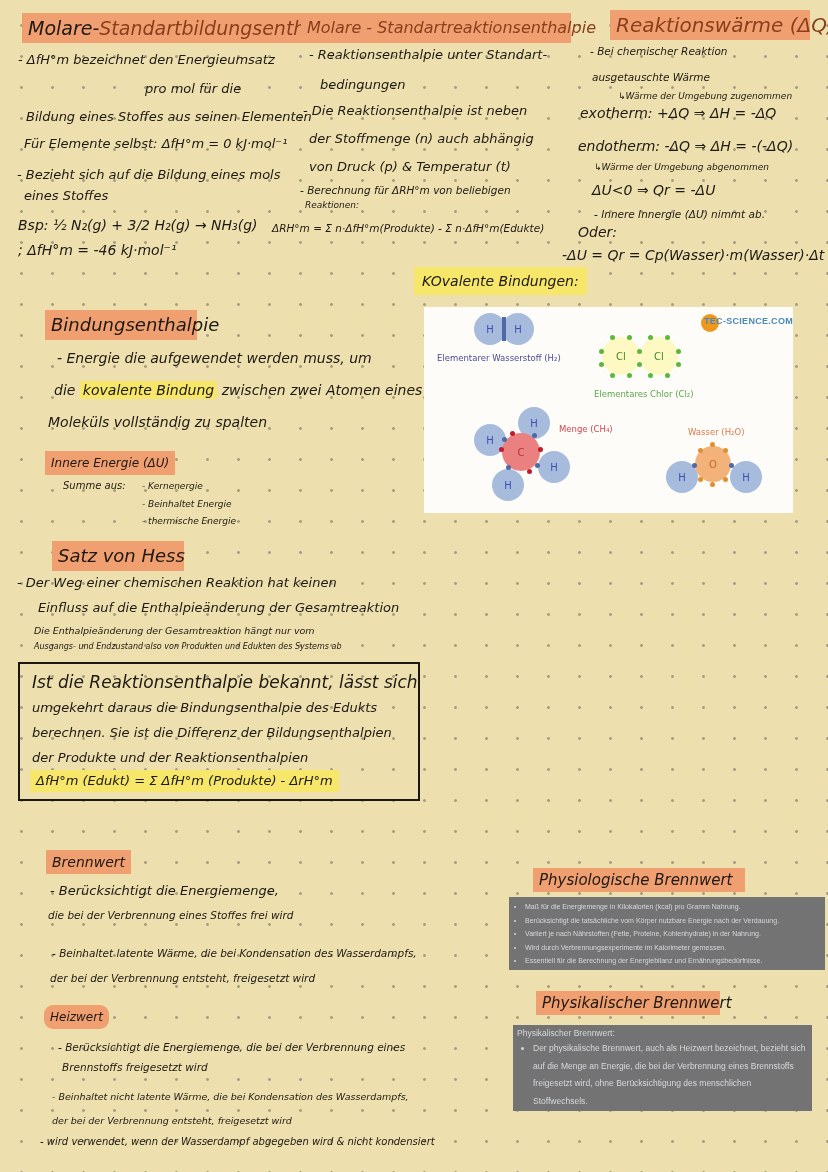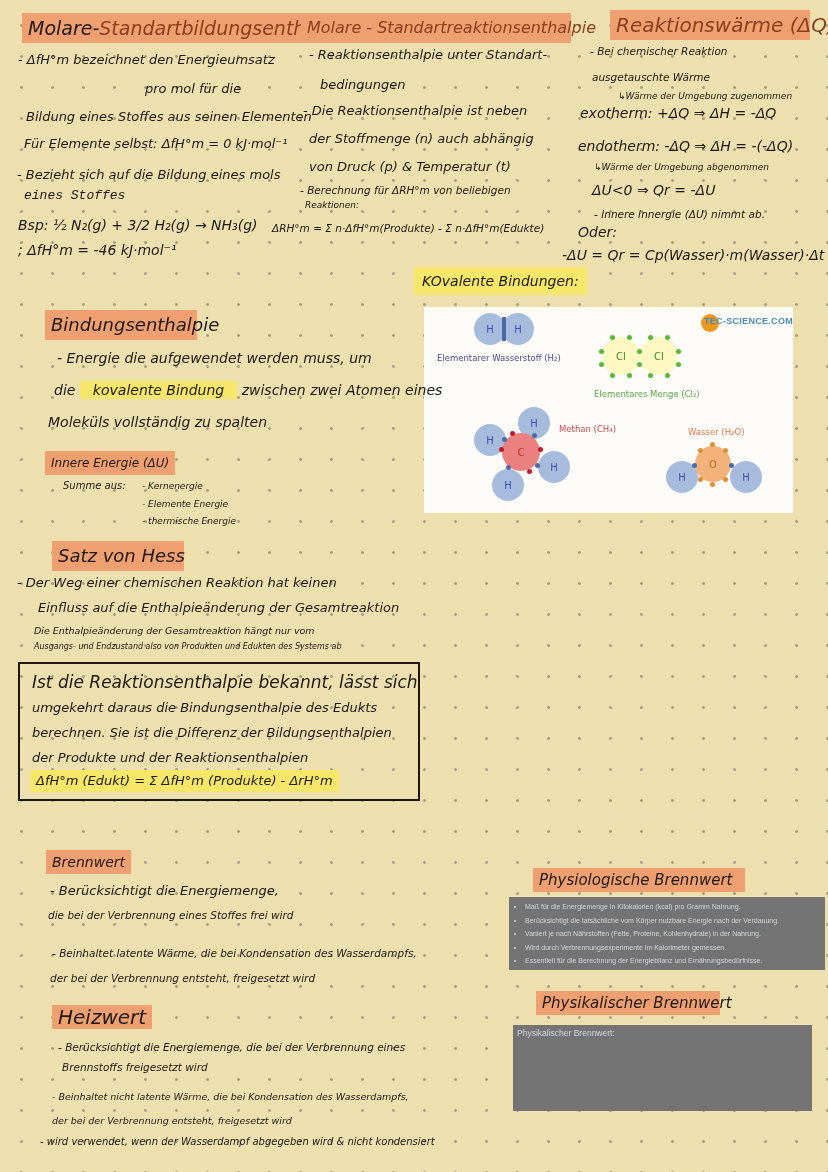--- a/index.html
+++ b/index.html
@@ -50,21 +50,21 @@
 
 <div>
   <div class="abs hand title hl-orange" style="left:22px; top:13px; width:270px;">
     <span>Molare-</span><span class="orange-txt" style="color:#8a3e1c; font-style:italic;">Standartbildungsenthalpie</span>
   </div>
   <div class="abs hand line" style="left:18px; top:51px;">- ΔfH°m bezeichnet den Energieumsatz</div>
   <div class="abs hand line" style="left:145px; top:80px;">pro mol   für die</div>
   <div class="abs hand line" style="left:26px; top:108px;">Bildung eines Stoffes aus seinen Elementen</div>
   <div class="abs hand line" style="left:24px; top:135px;">Für Elemente selbst: ΔfH°m = 0 kJ·mol⁻¹</div>
   <div class="abs hand line" style="left:17px; top:166px;">- Bezieht sich auf die Bildung eines mols</div>
-  <div class="abs hand line" style="left:24px; top:187px;font-family:Liberation Mono, monospace;">eines Stoffes</div>
+  <div class="abs hand line" style="left:24px; top:187px;">eines Stoffes</div>
   <div class="abs hand line" style="left:18px; top:216px; font-size:14px;">Bsp: ½ N₂(g) + 3/2 H₂(g) → NH₃(g)</div>
   <div class="abs hand line" style="left:18px; top:241px; font-size:14px;">; ΔfH°m = -46 kJ·mol⁻¹</div>
 </div>
 
 <div>
   <div class="abs hand title hl-orange" style="left:301px; top:13px; width:258px; font-size:16px; color:#8a3e1c;">Molare - Standartreaktionsenthalpie</div>
   <div class="abs hand line" style="left:309px; top:46px;">- Reaktionsenthalpie unter Standart-</div>
   <div class="abs hand line" style="left:320px; top:76px;">bedingungen</div>
   <div class="abs hand line" style="left:303px; top:102px;">- Die Reaktionsenthalpie ist neben</div>
   <div class="abs hand line" style="left:309px; top:130px;">der Stoffmenge (n) auch abhängig</div>
@@ -113,38 +113,38 @@
       <div class="e e-green" style="left:186px; top:66px;"></div>
       <div class="e e-green" style="left:203px; top:66px;"></div>
       <div class="e e-green" style="left:213px; top:42px;"></div>
       <div class="e e-green" style="left:213px; top:55px;"></div>
       <div class="e e-green" style="left:224px; top:28px;"></div>
       <div class="e e-green" style="left:241px; top:28px;"></div>
       <div class="e e-green" style="left:252px; top:42px;"></div>
       <div class="e e-green" style="left:252px; top:55px;"></div>
       <div class="e e-green" style="left:224px; top:66px;"></div>
       <div class="e e-green" style="left:241px; top:66px;"></div>
-      <div class="mol-label" style="left:170px; top:82px; color:#5aa84a;">Elementares Menge (Cl₂)</div>
+      <div class="mol-label" style="left:170px; top:82px; color:#5aa84a;">Elementares Chlor (Cl₂)</div>
     </div>
 
     <div>
       <div class="atom atom-h" style="left:94px; top:100px; width:32px; height:32px;">H</div>
       <div class="atom atom-h" style="left:50px; top:117px; width:32px; height:32px;">H</div>
       <div class="atom atom-h" style="left:114px; top:144px; width:32px; height:32px;">H</div>
       <div class="atom atom-h" style="left:68px; top:162px; width:32px; height:32px;">H</div>
       <div class="atom atom-c" style="left:78px; top:126px; width:38px; height:38px;">C</div>
       <div class="e e-red" style="left:86px; top:124px;"></div>
       <div class="e e-red" style="left:75px; top:140px;"></div>
       <div class="e e-red" style="left:114px; top:140px;"></div>
       <div class="e e-red" style="left:103px; top:162px;"></div>
       <div class="e e-blue" style="left:108px; top:126px;"></div>
       <div class="e e-blue" style="left:78px; top:130px;"></div>
       <div class="e e-blue" style="left:111px; top:156px;"></div>
       <div class="e e-blue" style="left:82px; top:158px;"></div>
-      <div class="mol-label" style="left:135px; top:117px; color:#d0474f;">Methan (CH₄)</div>
+      <div class="mol-label" style="left:135px; top:117px; color:#d0474f;">Menge (CH₄)</div>
     </div>
 
     <div>
       <div class="atom atom-h" style="left:242px; top:154px; width:32px; height:32px;">H</div>
       <div class="atom atom-h" style="left:306px; top:154px; width:32px; height:32px;">H</div>
       <div class="atom atom-o" style="left:271px; top:139px; width:36px; height:36px;">O</div>
       <div class="e e-orange" style="left:286px; top:135px;"></div>
       <div class="e e-orange" style="left:274px; top:141px;"></div>
       <div class="e e-orange" style="left:299px; top:141px;"></div>
       <div class="e e-orange" style="left:274px; top:170px;"></div>
@@ -155,31 +155,31 @@
       <div class="mol-label" style="left:264px; top:120px; color:#e07a4a;">Wasser (H₂O)</div>
     </div>
   </div>
 </div>
 
 <div>
   <div class="abs hand title hl-orange" style="left:45px; top:310px; width:140px; font-size:18px;">Bindungsenthalpie</div>
   <div class="abs hand line" style="left:57px; top:349px; font-size:14px;">- Energie die aufgewendet werden muss, um</div>
   <div class="abs hand line" style="left:54px; top:381px; font-size:14px;">
     <span>die</span>
-    <span class="hl-yellow" style="padding:1px 13px;">kovalente Bindung</span>
+    <span class="hl-yellow" style="padding:1px 3px;">kovalente Bindung</span>
     <span>zwischen zwei Atomen eines</span>
   </div>
   <div class="abs hand line" style="left:48px; top:413px; font-size:14px;">Moleküls vollständig zu spalten</div>
 </div>
 
 <div>
   <div class="abs hand title-sm hl-orange" style="left:45px; top:451px; font-size:12px;">Innere Energie (ΔU)</div>
   <div class="abs hand line-xs" style="left:63px; top:480px; font-size:10px;">Summe aus:</div>
   <div class="abs hand line-xs" style="left:142px; top:480px;">- Kernenergie</div>
-  <div class="abs hand line-xs" style="left:142px; top:498px;">- Elemente Energie</div>
+  <div class="abs hand line-xs" style="left:142px; top:498px;">- Beinhaltet Energie</div>
   <div class="abs hand line-xs" style="left:142px; top:515px;">- thermische Energie</div>
 </div>
 
 <div>
   <div class="abs hand title hl-orange" style="left:20px; top:541px; width:120px; font-size:18px;margin-left:32px;">Satz von Hess</div>
   <div class="abs hand line" style="left:17px; top:574px;">- Der Weg einer chemischen Reaktion hat keinen</div>
   <div class="abs hand line" style="left:38px; top:599px;">Einfluss auf die Enthalpieänderung der Gesamtreaktion</div>
   <div class="abs hand line-sm" style="left:34px; top:624px; font-size:9.5px;">Die Enthalpieänderung der Gesamtreaktion hängt nur vom</div>
   <div class="abs hand line-xs" style="left:34px; top:641px; font-size:8px;">Ausgangs- und Endzustand also von Produkten und Edukten des Systems ab</div>
 
@@ -194,21 +194,21 @@
 
 <div>
   <div class="abs hand title-sm hl-orange" style="left:46px; top:850px; font-size:14px;font-style:italic;">Brennwert</div>
   <div class="abs hand line" style="left:50px; top:882px;">- Berücksichtigt die Energiemenge,</div>
   <div class="abs hand line-sm" style="left:48px; top:908px;">die bei der Verbrennung eines Stoffes frei wird</div>
   <div class="abs hand line-sm" style="left:52px; top:946px;">- Beinhaltet latente Wärme, die bei Kondensation des Wasserdampfs,</div>
   <div class="abs hand line-sm" style="left:50px; top:971px;">der bei der Verbrennung entsteht, freigesetzt wird</div>
 </div>
 
 <div>
-  <div class="abs hand title-sm hl-orange" style="left:52px; top:1005px; font-size:20px;">Heizwert</div>
+  <div class="abs hand title-sm hl-orange" style="left:44px; top:1005px; font-size:12px;border-radius:9px;">Heizwert</div>
   <div class="abs hand line-sm" style="left:58px; top:1040px;">- Berücksichtigt die Energiemenge, die bei der Verbrennung eines</div>
   <div class="abs hand line-sm" style="left:62px; top:1060px;">Brennstoffs freigesetzt wird</div>
   <div class="abs hand line-sm" style="left:52px; top:1090px; font-size:9.5px;">- Beinhaltet nicht latente Wärme, die bei Kondensation des Wasserdampfs,</div>
   <div class="abs hand line-sm" style="left:52px; top:1114px; font-size:9.5px;">der bei der Verbrennung entsteht, freigesetzt wird</div>
   <div class="abs hand line-sm" style="left:40px; top:1135px; font-size:10px;">- wird verwendet, wenn der Wasserdampf abgegeben wird &amp; nicht kondensiert</div>
 </div>
 
 <div>
   <div class="abs hand title-sm hl-orange" style="left:533px; top:868px; width:200px; font-size:15px;">Physiologische Brennwert</div>
   <div class="abs dark-panel" style="left:509px; top:897px; width:316px; height:73px; font-size:7px; line-height:13.5px; padding-top:3px; box-sizing:border-box;">
@@ -219,14 +219,17 @@
       <li>Wird durch Verbrennungsexperimente im Kalorimeter gemessen.</li>
       <li>Essentiell für die Berechnung der Energiebilanz und Ernährungsbedürfnisse.</li>
     </ul>
   </div>
 </div>
 
 <div>
   <div class="abs hand title-sm hl-orange" style="left:536px; top:991px; width:172px; font-size:15px;">Physikalischer Brennwert</div>
   <div class="abs dark-panel" style="left:513px; top:1025px; width:299px; height:86px; font-size:8.5px; line-height:17.5px; box-sizing:border-box; padding:1px 4px 0 4px;">
     <div style="line-height:14px;">Physikalischer Brennwert:</div>
+    <ul>
+      <li>Der physikalische Brennwert, auch als Heizwert bezeichnet, bezieht sich auf die Menge an Energie, die bei der Verbrennung eines Brennstoffs freigesetzt wird, ohne Berücksichtigung des menschlichen Stoffwechsels.</li>
+    </ul>
   </div>
 </div>
 
 </body></html>

